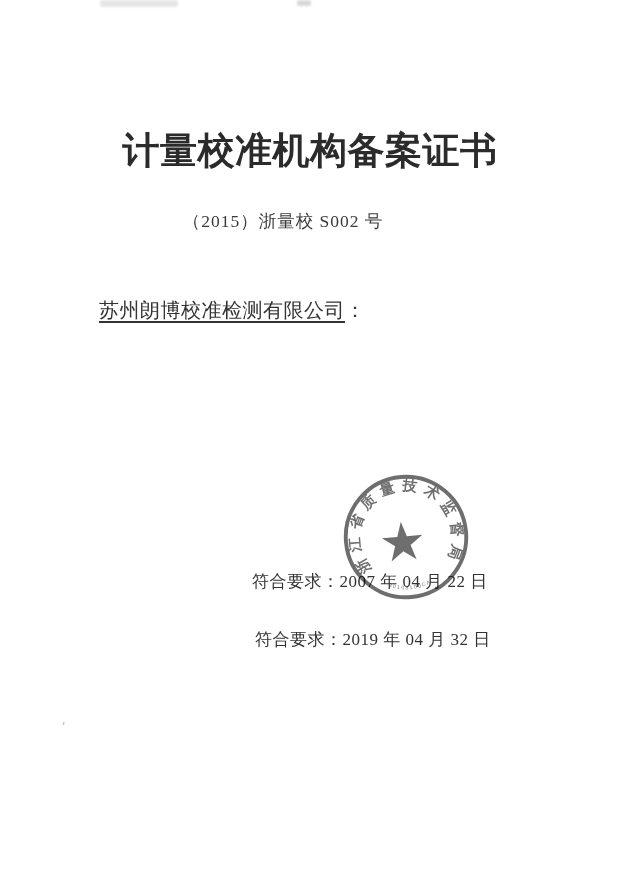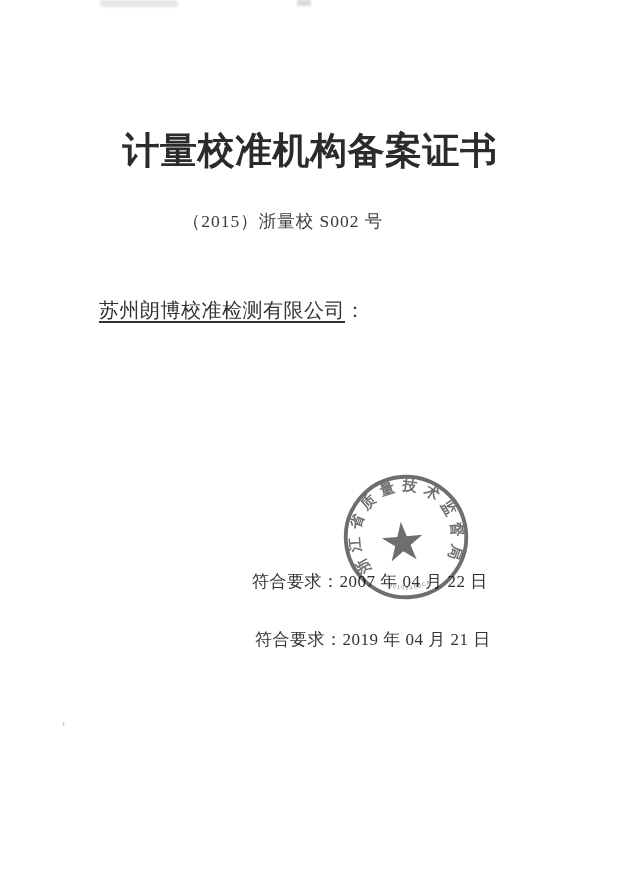--- a/index.html
+++ b/index.html
@@ -123,21 +123,21 @@
   <h1 class="title">计量校准机构备案证书</h1>
 
   <div class="doc-number">（2015）浙量校 S002 号</div>
 
   <div class="addressee"><span class="addr-name">苏州朗博校准检测有限公司</span><span>：</span></div>
 
 
 
   <div class="line record-date"><span>符合要求：</span><span>2007 年 04 月 22 日</span></div>
 
-  <div class="line valid-until"><span>符合要求：</span><span>2019 年 04 月 21 日</span></div>
+  <div class="line valid-until"><span>符合要求：</span><span>2019 年 04 月 32 日</span></div>
 
   <div class="seal">
     <svg viewBox="0 0 140 140" width="140" height="136" xmlns="http://www.w3.org/2000/svg" xmlns:xlink="http://www.w3.org/1999/xlink">
       <circle class="seal-ring" cx="70" cy="70" r="62"></circle>
       <polygon class="seal-star" points="66,54 70.9,69.2 86.9,69.2 74,78.6 78.9,93.8 66,84.4 53.1,93.8 58,78.6 45.1,69.2 61.1,69.2"></polygon>
       <path id="sealArc" d="M 33.2,100.9 A 48,48 0 1 1 106.8,100.9" fill="none"></path>
       <path id="sealCodeArc" d="M 45.5,118.1 A 54,54 0 0 0 94.5,118.1" fill="none"></path>
       <text class="seal-text-el">
         <textPath href="#sealArc" xlink:href="#sealArc" startOffset="50%" text-anchor="middle">浙江省质量技术监督局</textPath>
       </text>

